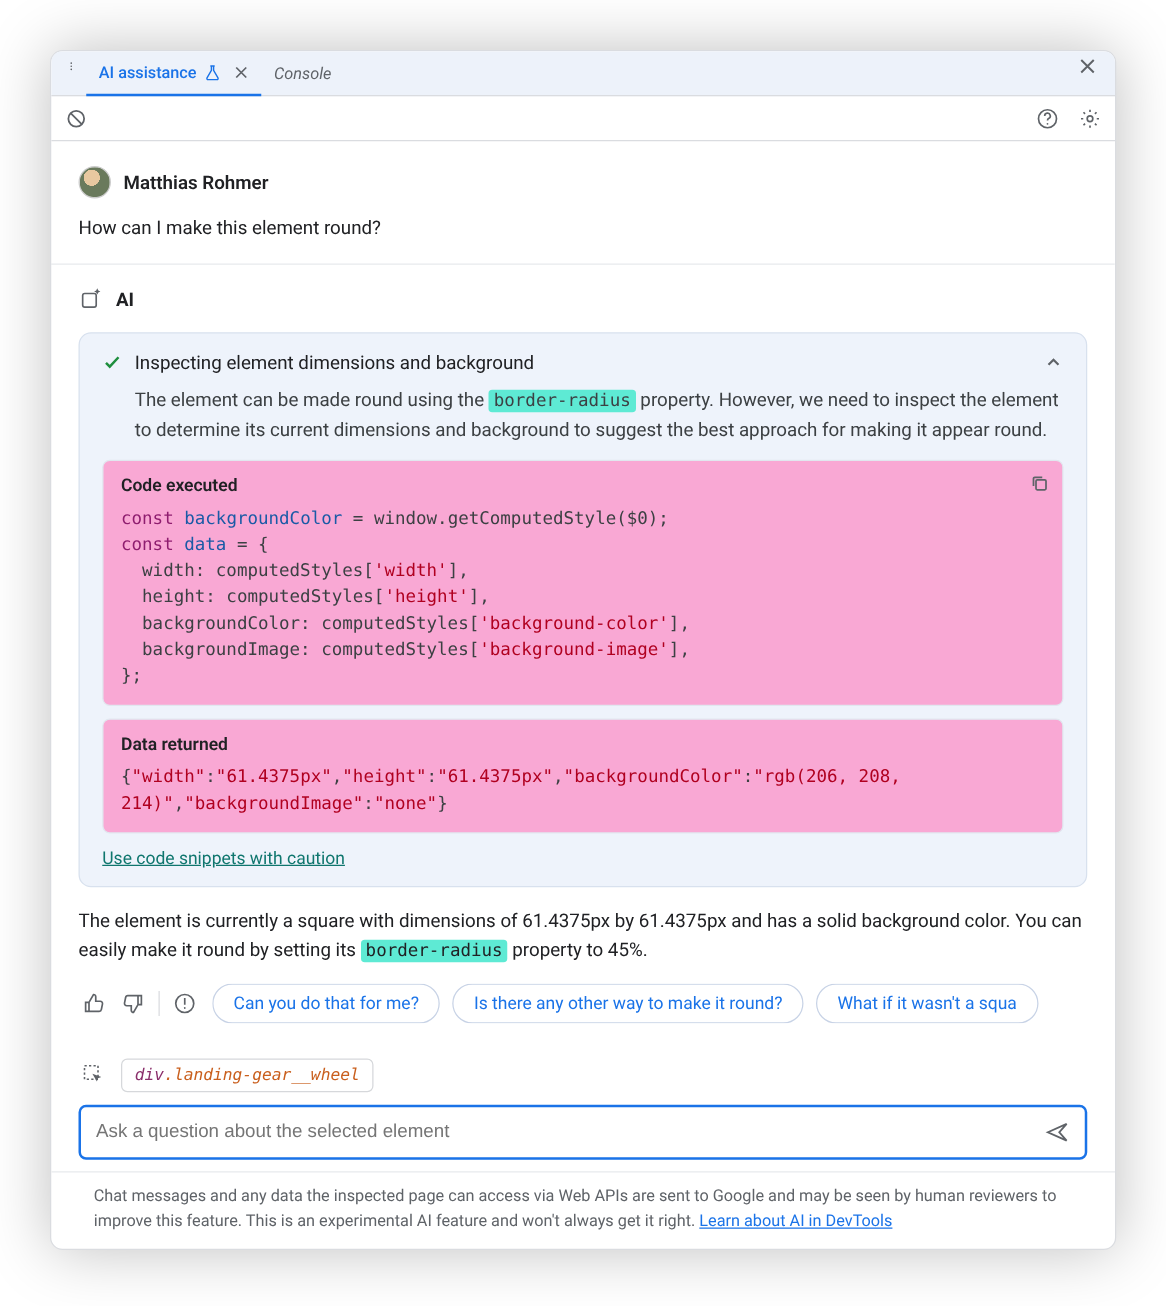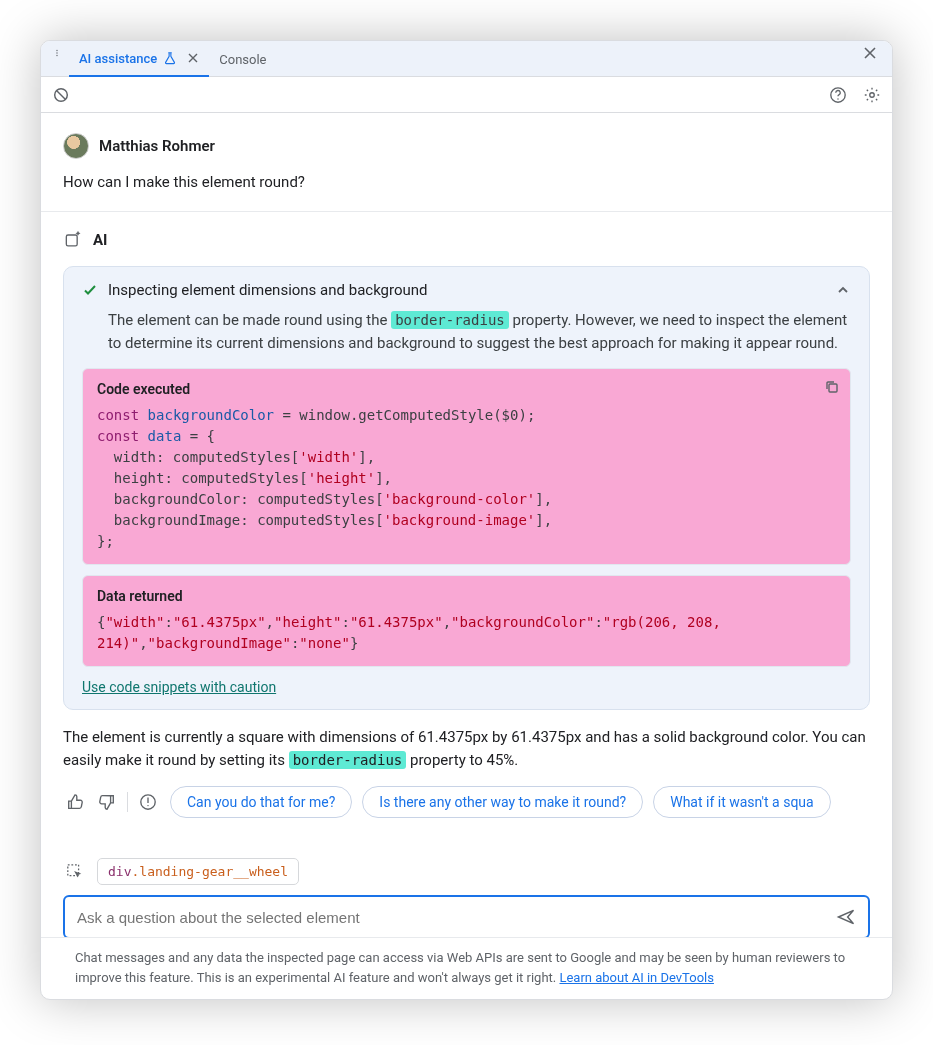--- a/index.html
+++ b/index.html
@@ -38,21 +38,21 @@
       padding: 0 10px;
       height: 36px;
       cursor: pointer;
       font-size: 13px;
     }
     .tab.active {
       color: #1a73e8;
       border-bottom: 2px solid #1a73e8;
       font-weight: 500;
     }
-    .tab.inactive { color: #5f6368; }
+    .tab.inactive { color: #5f6368; font-style: italic; }
     .tab-close { margin-left: 4px; font-size: 14px; color: #5f6368; }
     .close-x { margin-left: auto; padding: 4px 10px; font-size: 18px; color: #5f6368; cursor: pointer; }
     .toolbar {
       display: flex;
       align-items: center;
       height: 36px;
       border-bottom: 1px solid #dadce0;
       padding: 0 8px;
     }
     .toolbar .right { margin-left: auto; display: flex; gap: 10px; align-items: center; }
@@ -118,21 +118,21 @@
     .chip {
       border: 1px solid #c8d3e6;
       color: #1a73e8;
       border-radius: 18px;
       padding: 7px 16px;
       font-size: 14px;
       white-space: nowrap;
       cursor: pointer;
       background: #fff;
     }
-    .elem-row { display: flex; align-items: center; gap: 10px; margin-top: 40px; margin-bottom: 10px; }
+    .elem-row { display: flex; align-items: center; gap: 10px; margin-top: 28px; margin-bottom: 10px; font-style: italic; }
     .elem-chip {
       border: 1px solid #d6d8db;
       border-radius: 5px;
       padding: 5px 10px;
       font-family: ui-monospace, Menlo, monospace;
       font-size: 13px;
       background: #fff;
     }
     .elem-chip .tag { color: #8a2f6b; }
     .elem-chip .cls { color: #c95f1d; }

